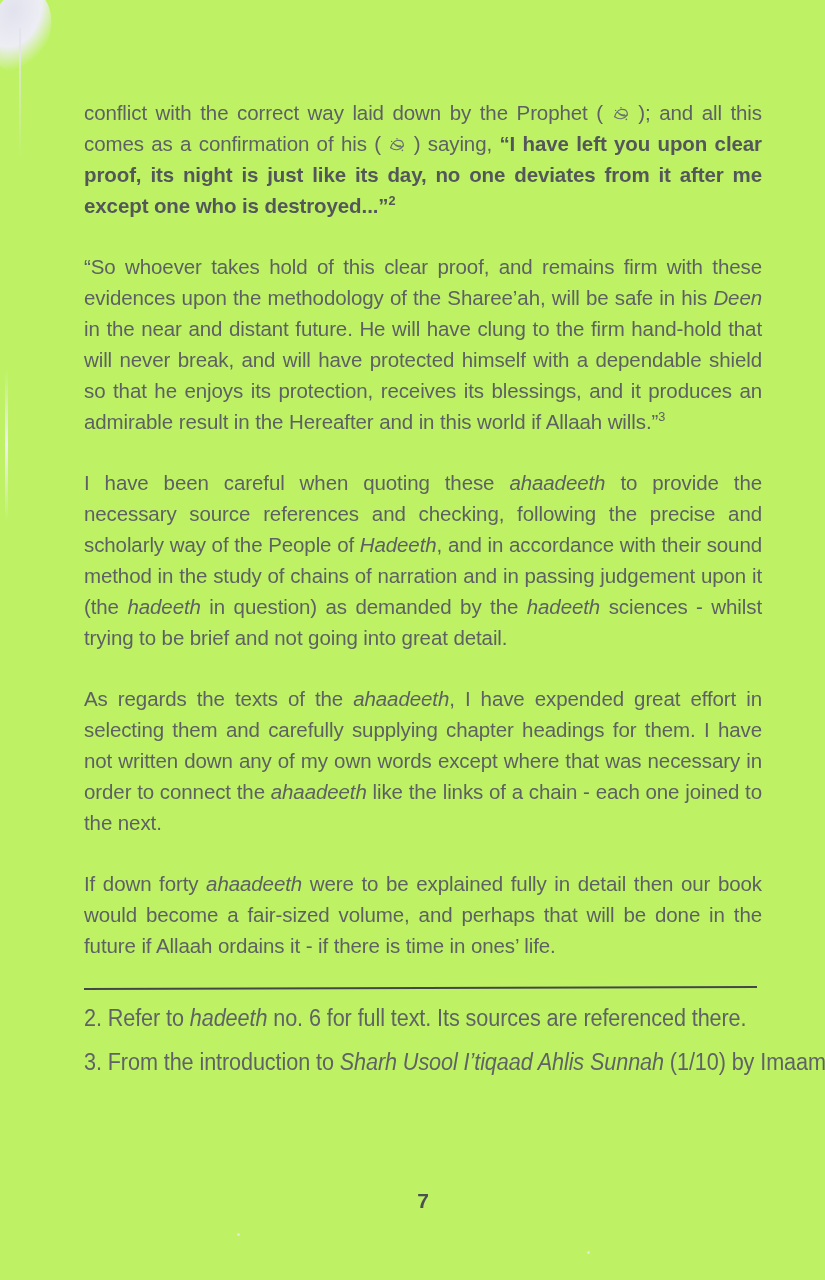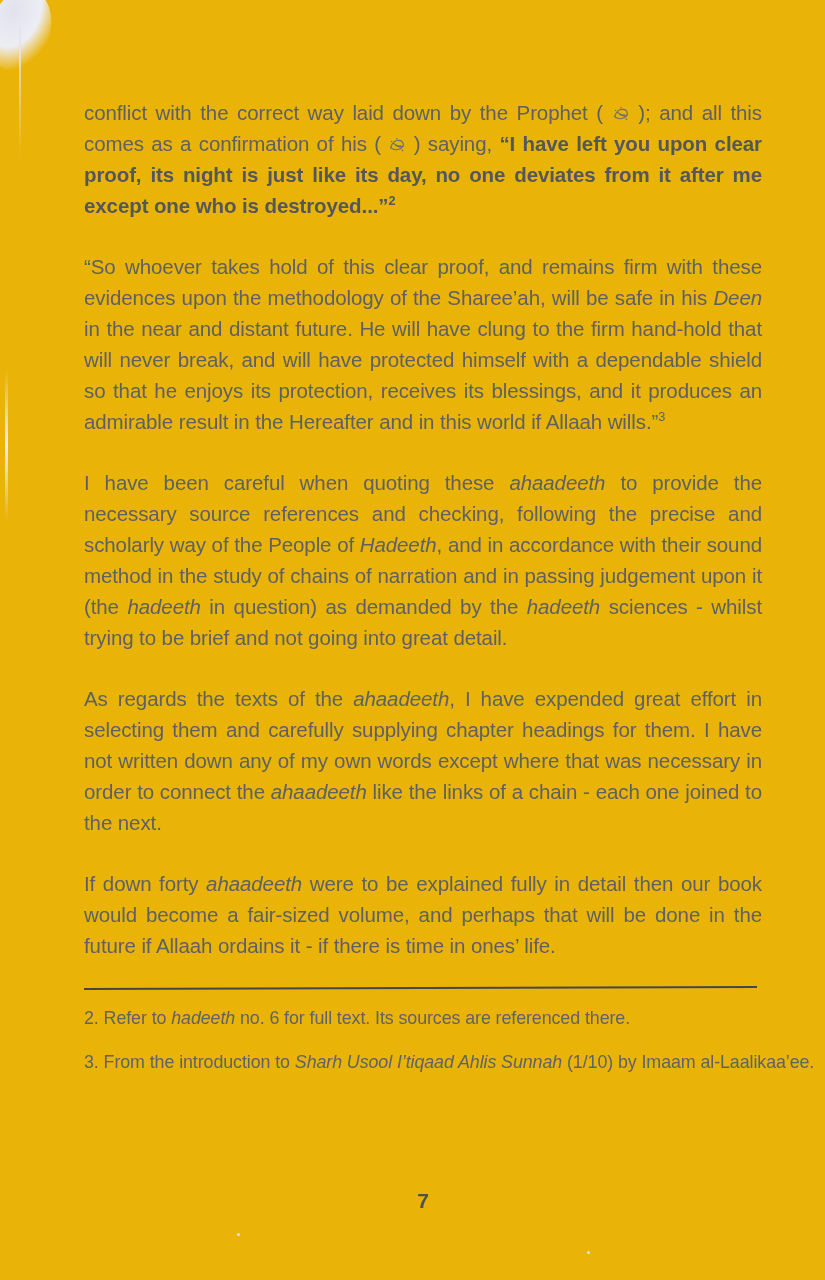--- a/index.html
+++ b/index.html
@@ -5,21 +5,21 @@
   html,body{margin:0;padding:0;}
   body{
     width:825px;height:1280px;
     background:#ffffff;
     font-family:"Liberation Sans", sans-serif;
     overflow:hidden;
   }
   .page{
     position:relative;
     width:825px;height:1280px;
-    background:#eab308;
+    background:#bef264;
   }
   
   .corner-blob{
     position:absolute;left:-10px;top:-12px;width:60px;height:84px;
     background:radial-gradient(ellipse at 30% 30%, #e2e2ee 0%, #ededf4 45%, rgba(252,252,253,0) 75%);
     border-radius:50%;
     transform:rotate(18deg);
   }
   .edge-line{
     position:absolute;left:19px;top:28px;width:2px;height:130px;
@@ -54,21 +54,21 @@
   }
   
   .footnote-rule{
     margin-top:-4px;
     width:673px;height:2px;
     background:#44474a;
     transform:rotate(-0.18deg);
   }
   .footnote{
     margin-top:16px;
-    font-size:19px;line-height:26px;
+    font-size:23px;line-height:26px;
     color:#5f6366;
     white-space:nowrap;
   }
   .footnote + .footnote{margin-top:18px;}
   .footnote .fit{
     display:inline-block;
     transform:scaleX(0.94);
     transform-origin:0 50%;
   }
   

